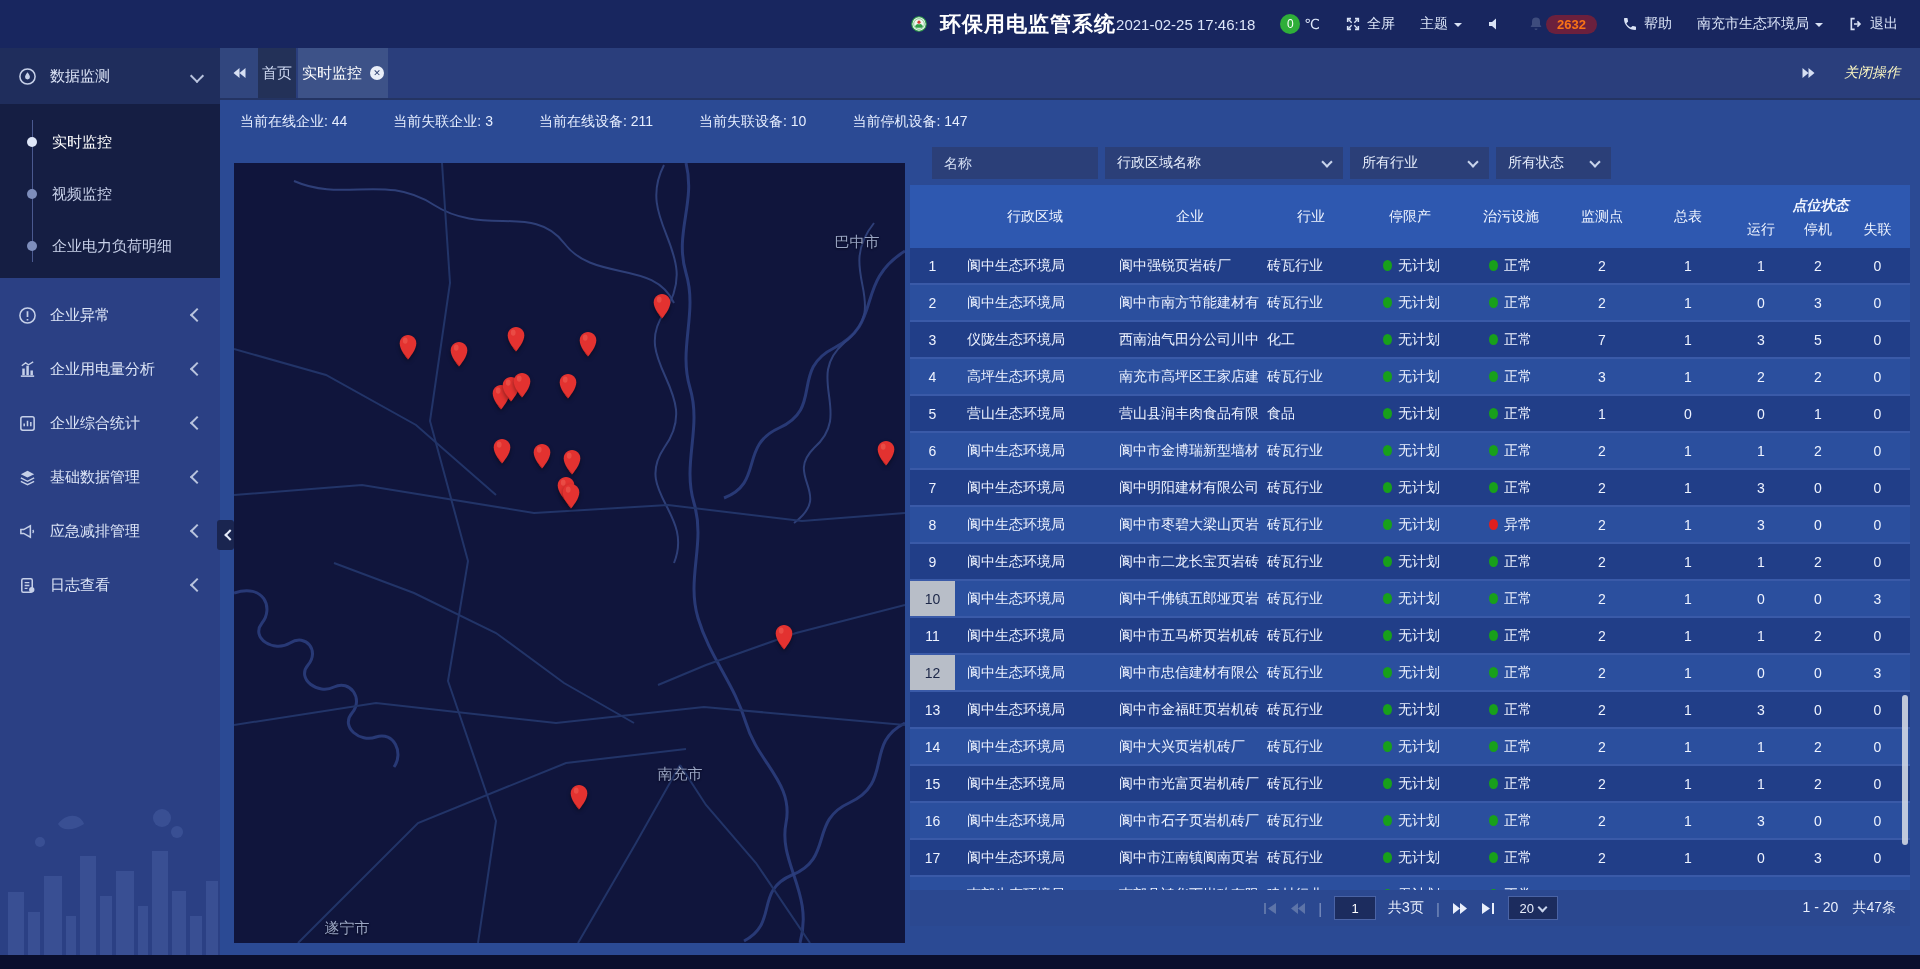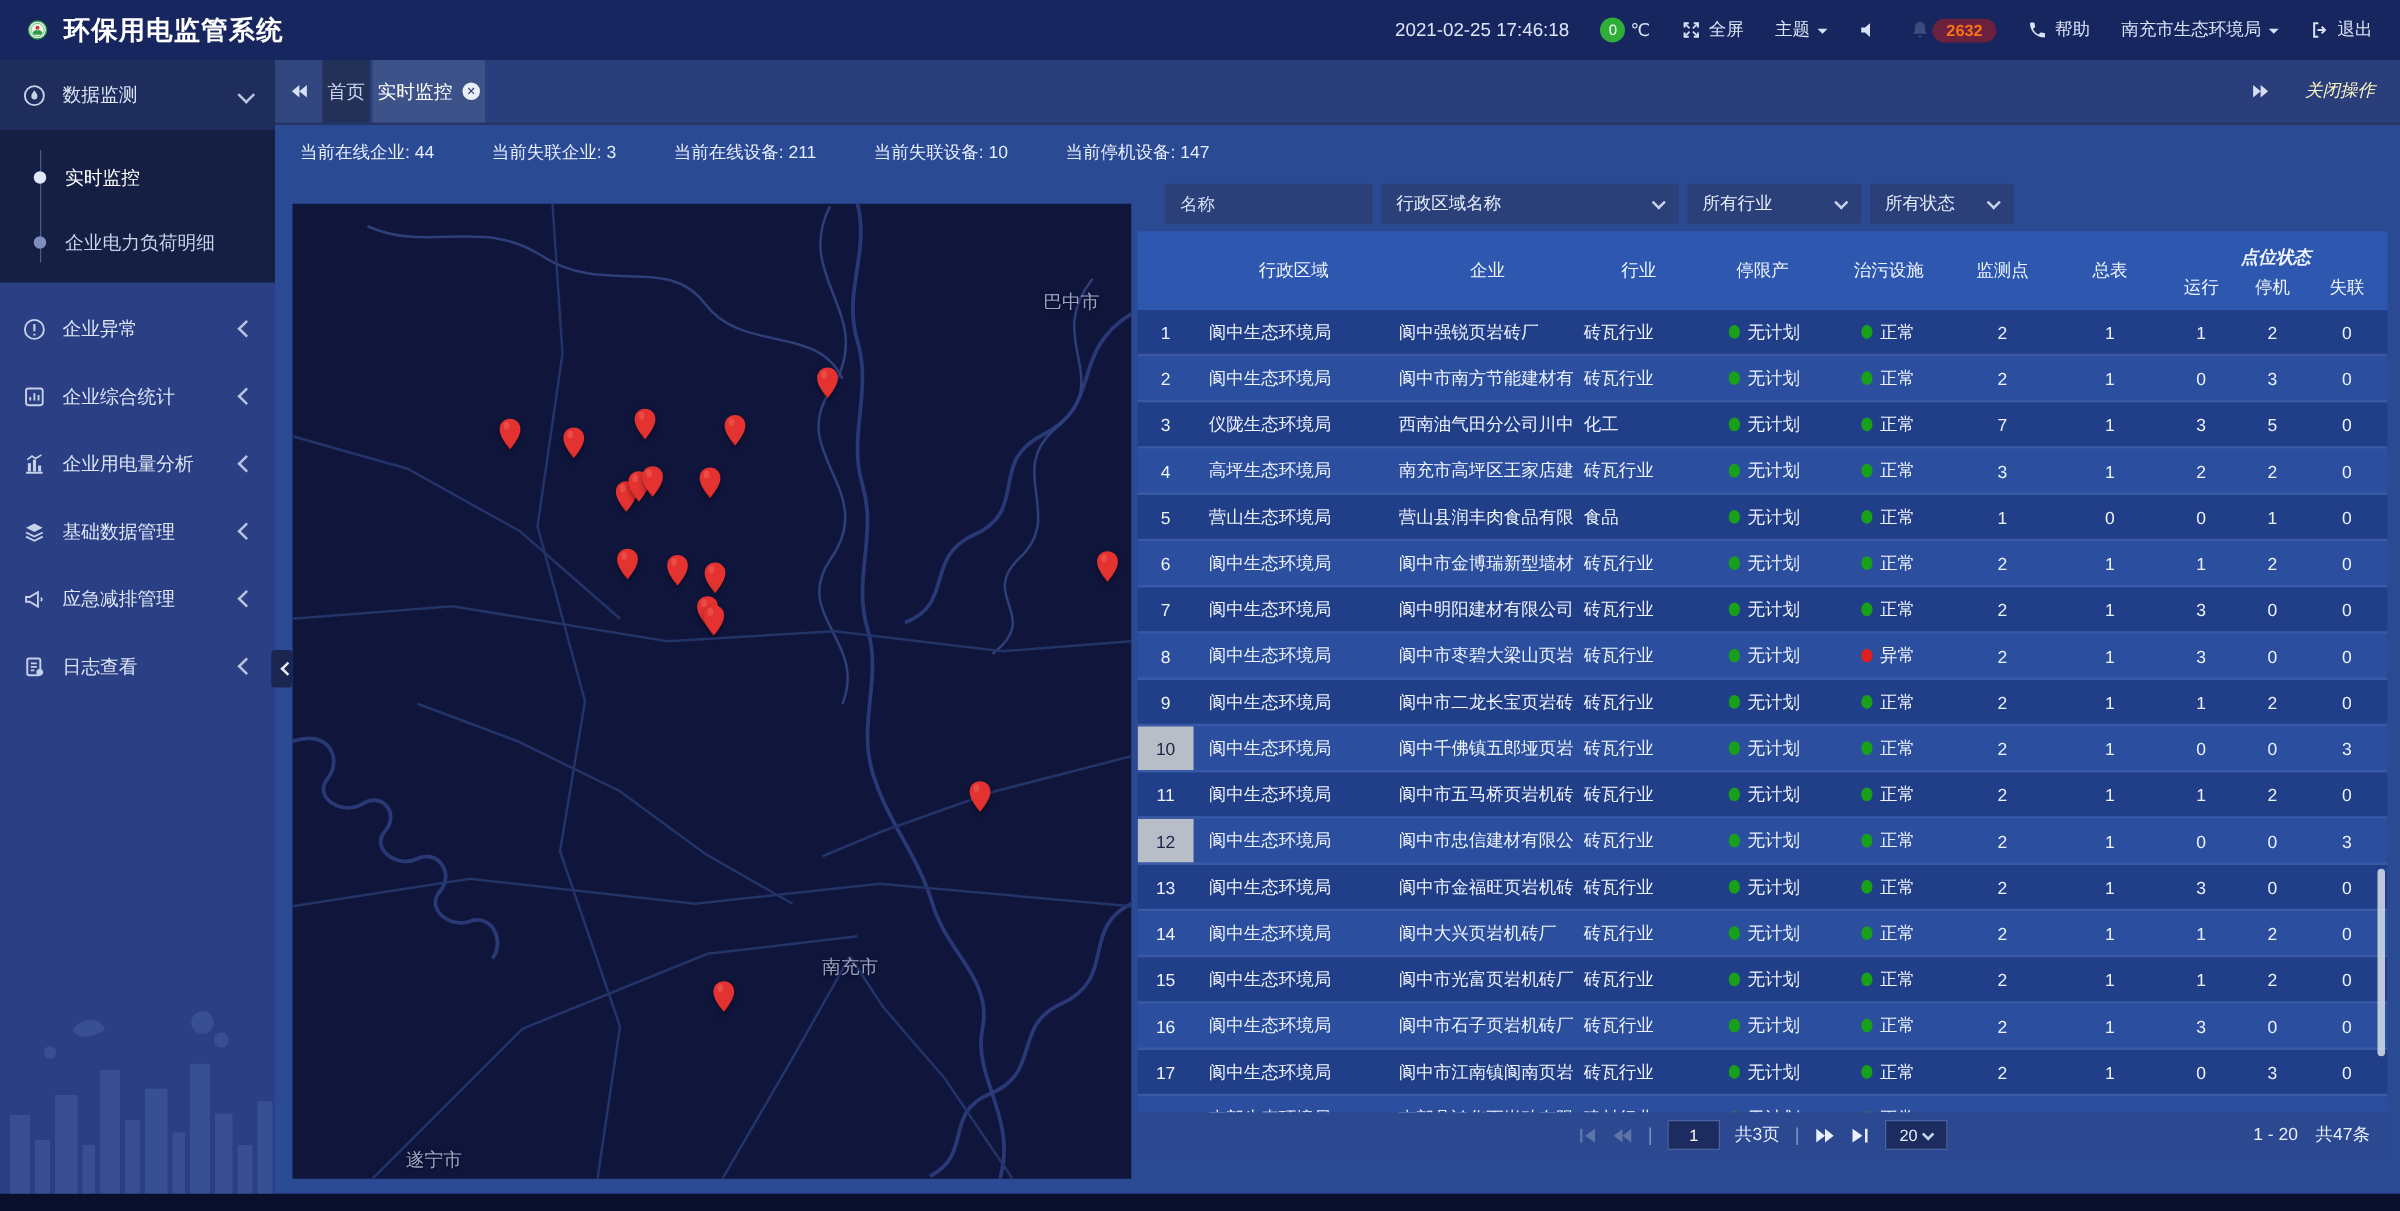--- a/index.html
+++ b/index.html
@@ -1,21 +1,21 @@
 <!DOCTYPE html>
 <html><head>
 <meta charset="utf-8">
 <style>
   html,body{margin:0;padding:0;background:#0a0f2e;}
   .app{position:relative;width:1920px;height:969px;overflow:hidden;background:#2b4a94;
        font-family:"Liberation Sans","DejaVu Sans",sans-serif;color:#e8eefb;}
 
   
   .top{position:absolute;left:0;top:0;width:1920px;height:48px;background:#18265f;
-       display:flex;align-items:center;justify-content:space-between;padding:0 22px;box-sizing:border-box;z-index:9;}
+       display:flex;align-items:center;justify-content:flex-end;padding:0 22px;box-sizing:border-box;z-index:9;}
   .brand{display:flex;align-items:center;gap:13px;}
   .brand h1{font-size:21px;margin:0;font-weight:bold;letter-spacing:1px;color:#fff;}
   .hright{display:flex;align-items:center;gap:25px;font-size:14px;color:#dce5f8;}
   .datetime{font-size:15px;}
   .temp{display:flex;align-items:center;gap:4px;}
   .temp-badge{display:inline-flex;width:20px;height:20px;border-radius:50%;background:#2fae39;color:#fff;
        align-items:center;justify-content:center;font-size:12px;font-style:normal;}
   .hbtn{display:flex;align-items:center;gap:6px;cursor:pointer;}
   .hicon{width:16px;height:16px;flex:0 0 auto;}
   .caret{width:0;height:0;border:4px solid transparent;border-top-color:#d9e2f5;margin-top:5px;}
@@ -187,50 +187,53 @@
           <path d="M10 5.5c1.8 2.4 2.6 3.8 2.6 5.1a2.6 2.6 0 1 1-5.2 0C7.4 9.3 8.2 7.9 10 5.5z" fill="#c6d0e8"></path>
         </svg>
         <span>数据监测</span>
         <i class="chev chev-down"></i>
       </div>
       <div class="schildren">
         <div class="child active">
           <span>实时监控</span>
         </div>
         <div class="child">
+          <span>视频监控</span>
+        </div>
+        <div class="child">
           <span>企业电力负荷明细</span>
         </div>
       </div>
     </div>
     <div class="side-list">
       <div class="side-item">
         <svg class="sicon" viewBox="0 0 20 20">
           <circle cx="10" cy="10" r="8" fill="none" stroke="#c6d0e8" stroke-width="1.6"></circle>
           <path d="M10 5.5v6M10 13.6v1.6" stroke="#c6d0e8" stroke-width="1.8"></path>
         </svg>
         <span>企业异常</span>
-        <i class="chev chev-left"></i>
-      </div>
-      <div class="side-item">
-        <svg class="sicon" viewBox="0 0 20 20">
-          <rect x="3" y="3" width="14" height="14" rx="2" fill="none" stroke="#c6d0e8" stroke-width="1.6"></rect>
-          <path d="M6.5 13v-3M10 13V7M13.5 13v-4.5" stroke="#c6d0e8" stroke-width="1.6"></path>
-        </svg>
-        <span>企业综合统计</span>
         <i class="chev chev-left"></i>
       </div>
       <div class="side-item">
         <svg class="sicon" viewBox="0 0 20 20">
           <path d="M3 17h14" stroke="#c6d0e8" stroke-width="1.6"></path>
           <rect x="4.5" y="9" width="2.6" height="7" fill="#c6d0e8"></rect>
           <rect x="8.8" y="6" width="2.6" height="10" fill="#c6d0e8"></rect>
           <rect x="13.1" y="11" width="2.6" height="5" fill="#c6d0e8"></rect>
           <path d="M4 6l4-3 3 2 5-3" fill="none" stroke="#c6d0e8" stroke-width="1.4"></path>
         </svg>
         <span>企业用电量分析</span>
+        <i class="chev chev-left"></i>
+      </div>
+      <div class="side-item">
+        <svg class="sicon" viewBox="0 0 20 20">
+          <rect x="3" y="3" width="14" height="14" rx="2" fill="none" stroke="#c6d0e8" stroke-width="1.6"></rect>
+          <path d="M6.5 13v-3M10 13V7M13.5 13v-4.5" stroke="#c6d0e8" stroke-width="1.6"></path>
+        </svg>
+        <span>企业综合统计</span>
         <i class="chev chev-left"></i>
       </div>
       <div class="side-item">
         <svg class="sicon" viewBox="0 0 20 20">
           <path d="M10 3l7 3.5L10 10 3 6.5 10 3z" fill="#c6d0e8"></path>
           <path d="M3 10.5L10 14l7-3.5M3 14l7 3.5L17 14" fill="none" stroke="#c6d0e8" stroke-width="1.5"></path>
         </svg>
         <span>基础数据管理</span>
         <i class="chev chev-left"></i>
       </div>

